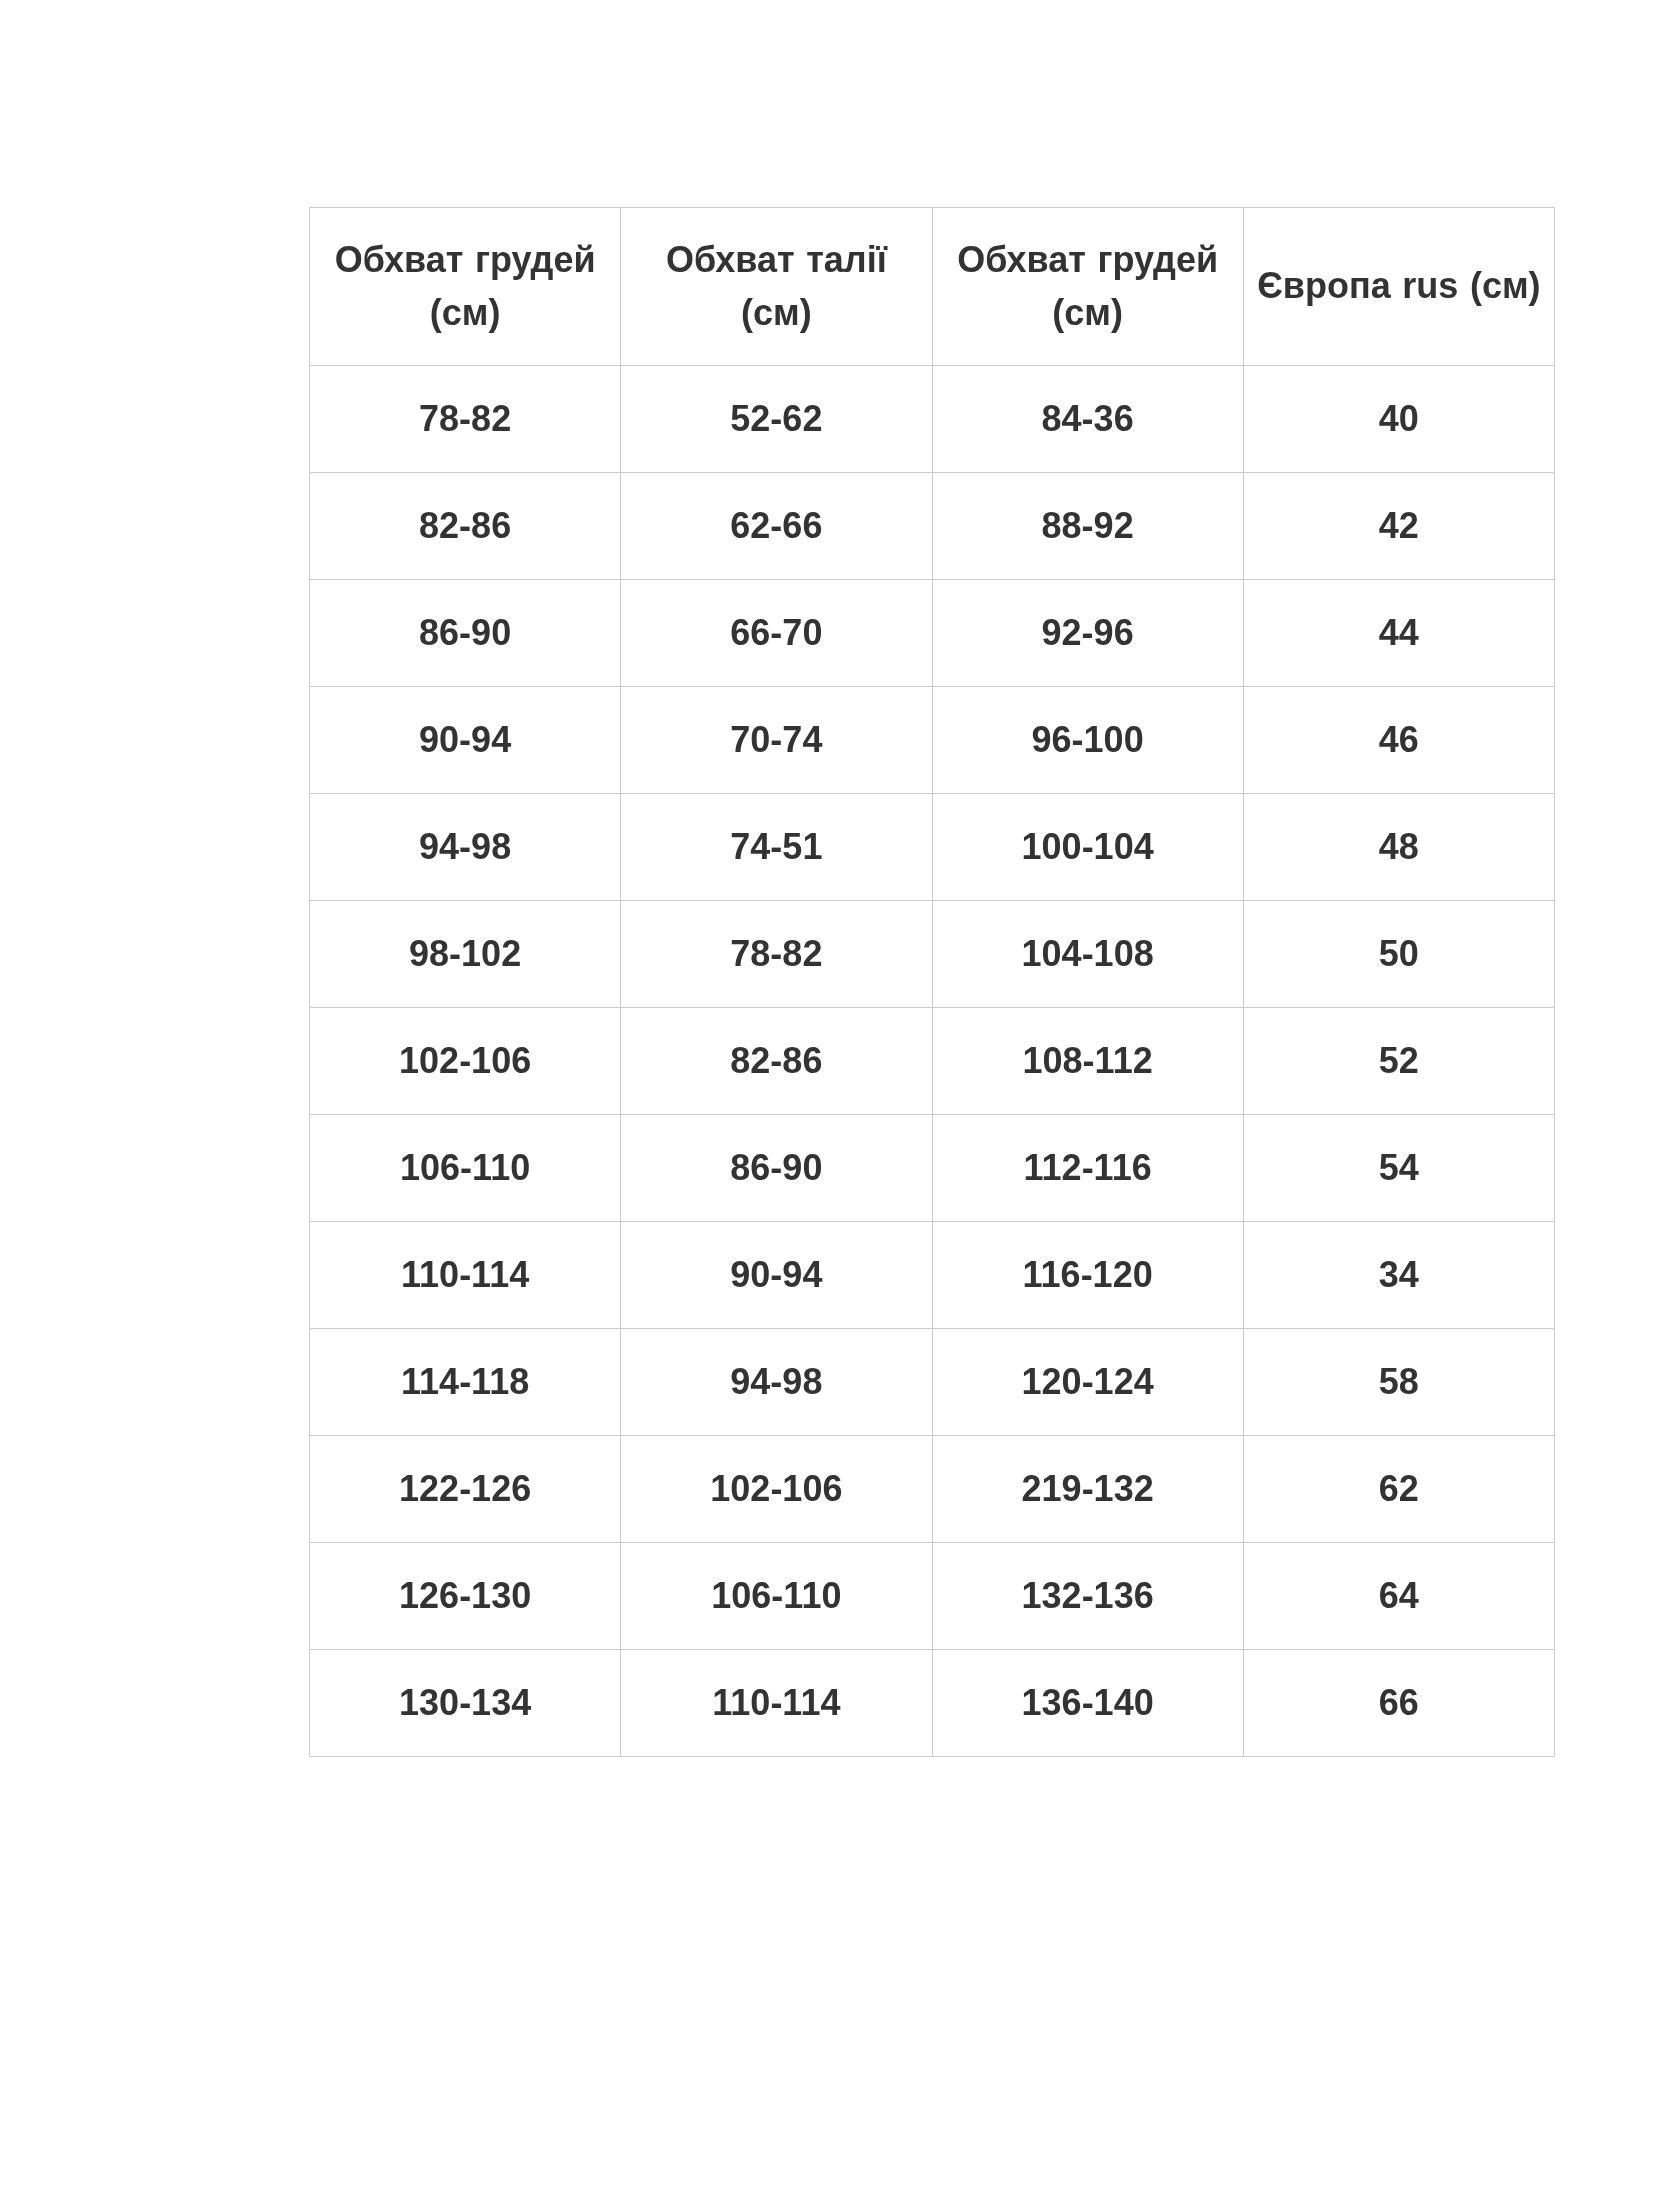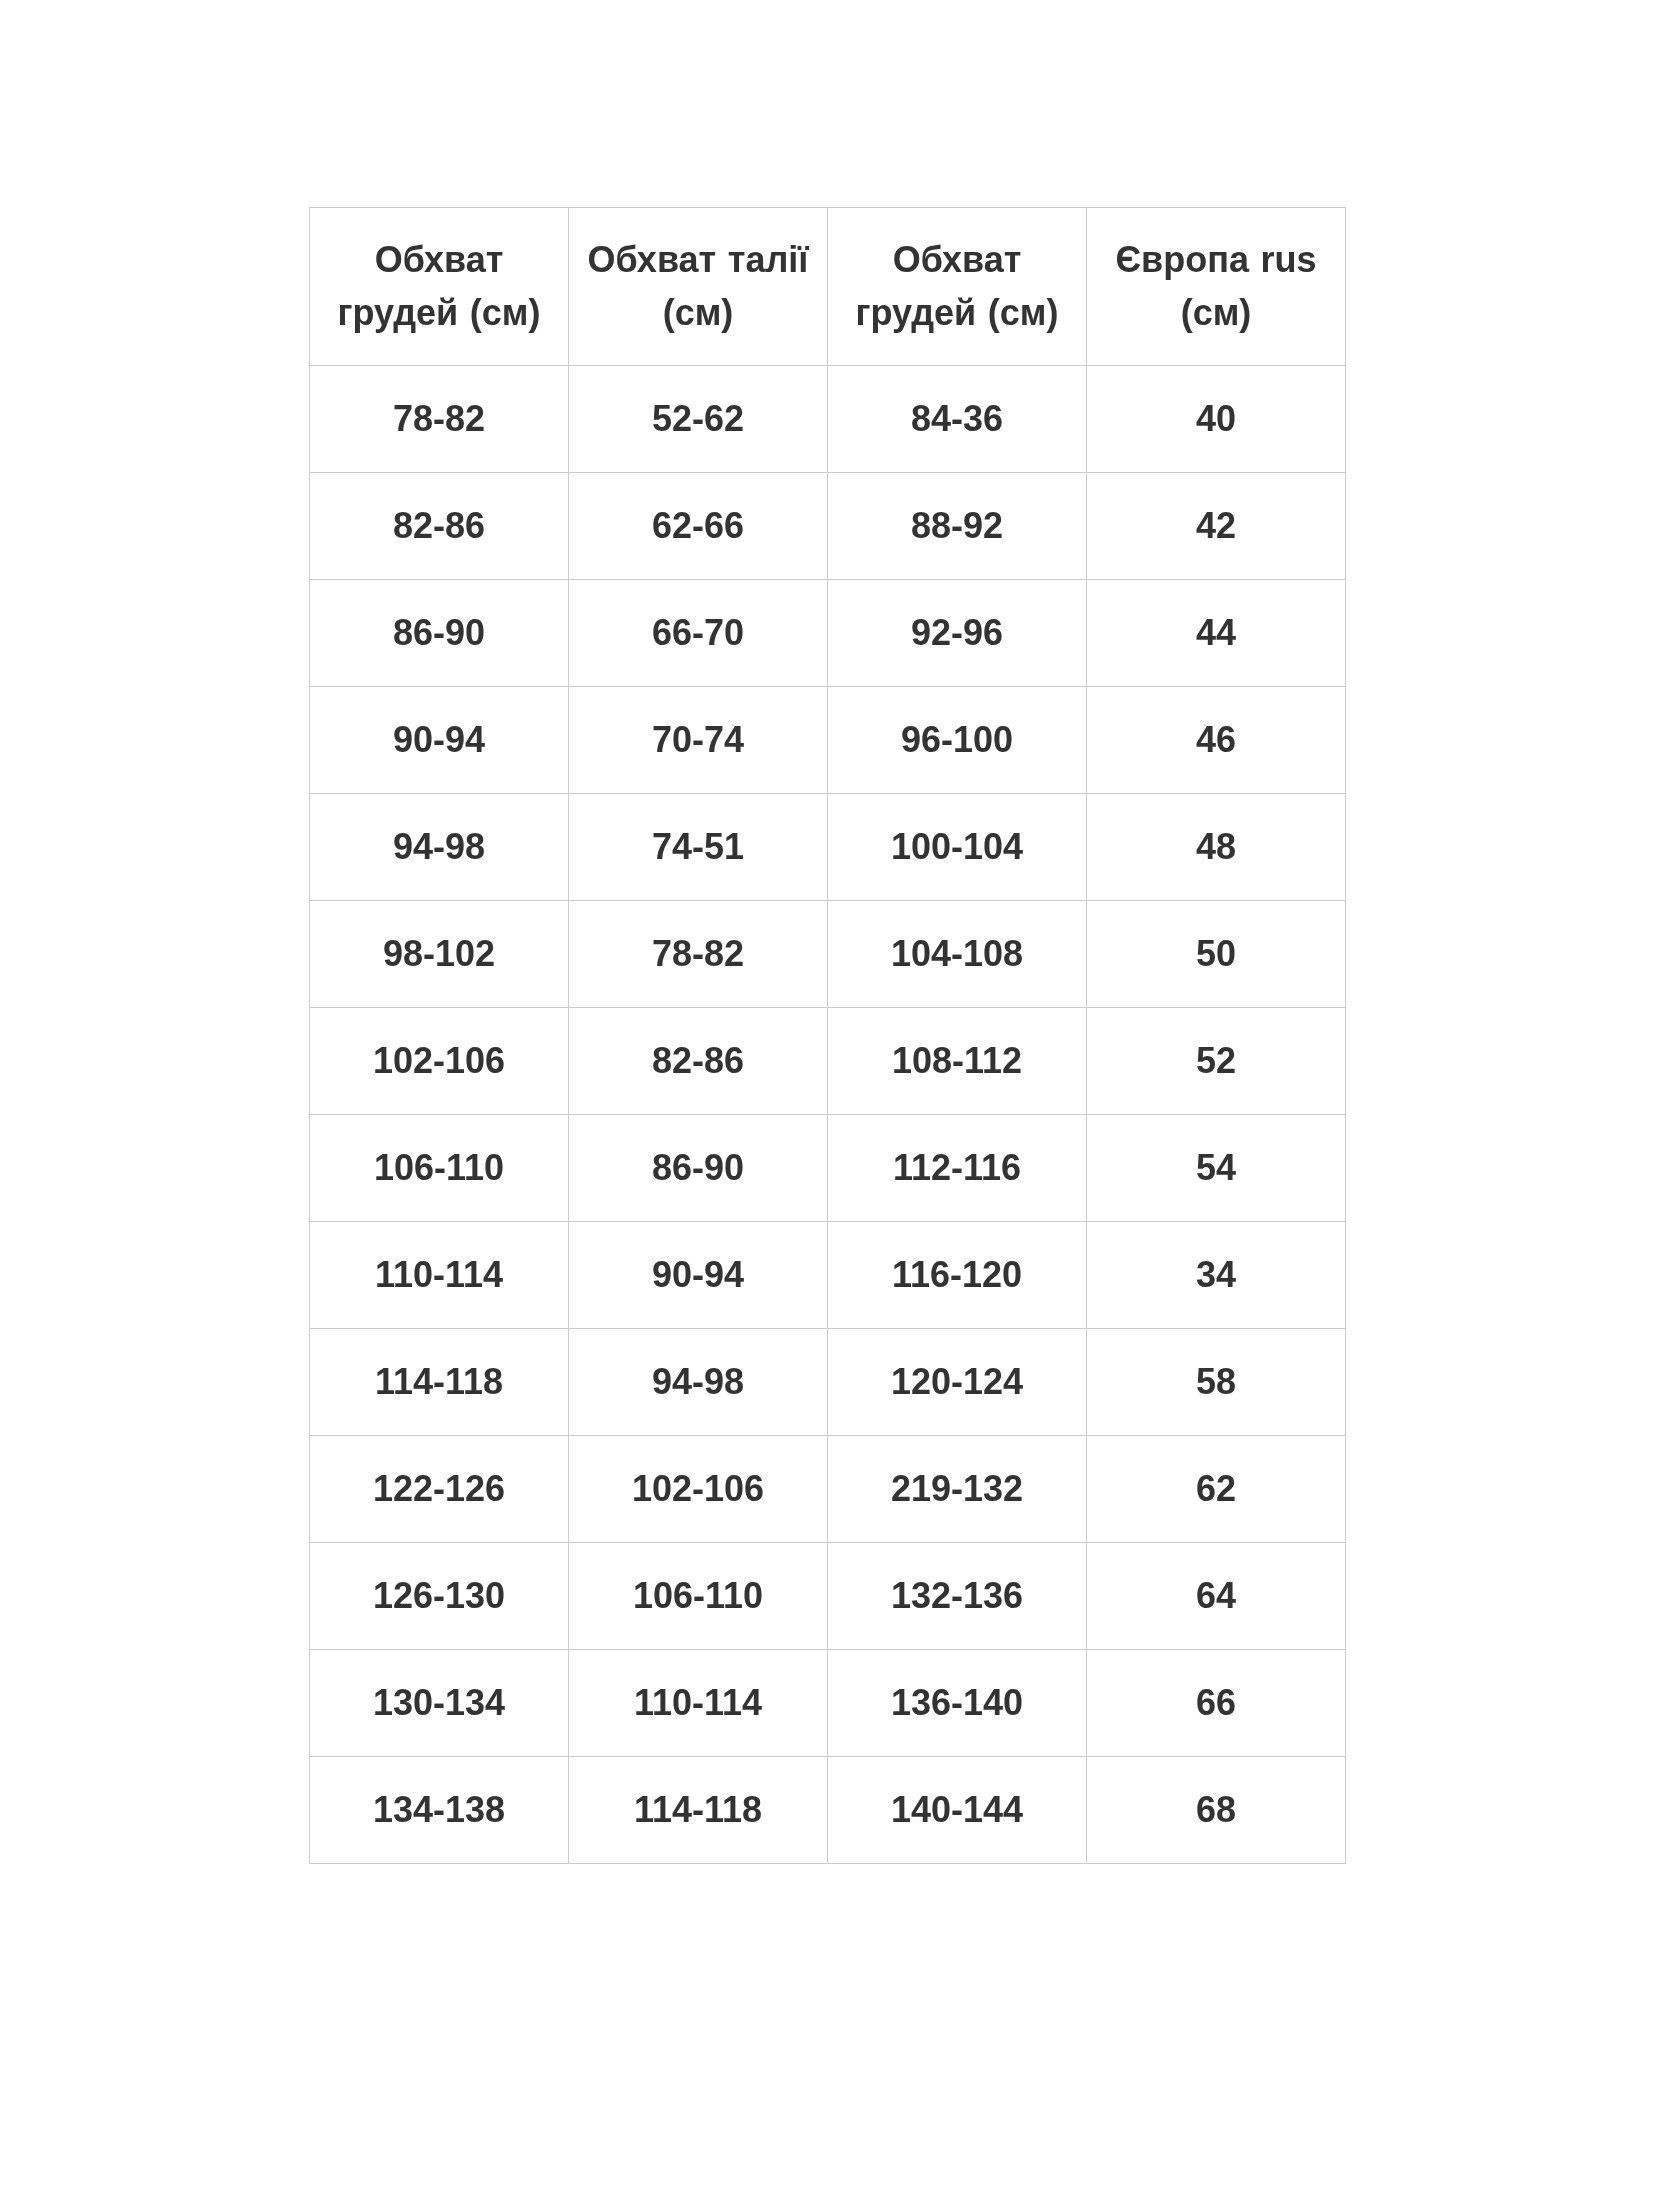--- a/index.html
+++ b/index.html
@@ -10,21 +10,21 @@
     width: 1654px;
     height: 2205px;
     background: #ffffff;
     position: relative;
     font-family: "Liberation Sans", sans-serif;
   }
   table.size-table {
     position: absolute;
     left: 309px;
     top: 207px;
-    width: 1037px;
+    width: 1246px;
     border-collapse: collapse;
     table-layout: fixed;
     padding-left: 45px;
   }
   .size-table th,
   .size-table td {
     border: 1.6px solid #cccccc;
     background: #ffffff;
     text-align: center;
     vertical-align: middle;
@@ -126,21 +126,15 @@
       <td>106-110</td>
       <td>132-136</td>
       <td>64</td>
     </tr>
     <tr>
       <td>130-134</td>
       <td>110-114</td>
       <td>136-140</td>
       <td>66</td>
     </tr>
-    <tr>
-      <td>134-138</td>
-      <td>114-118</td>
-      <td>140-144</td>
-      <td>68</td>
-    </tr>
   </tbody>
 </table>
 
 
 </body></html>

